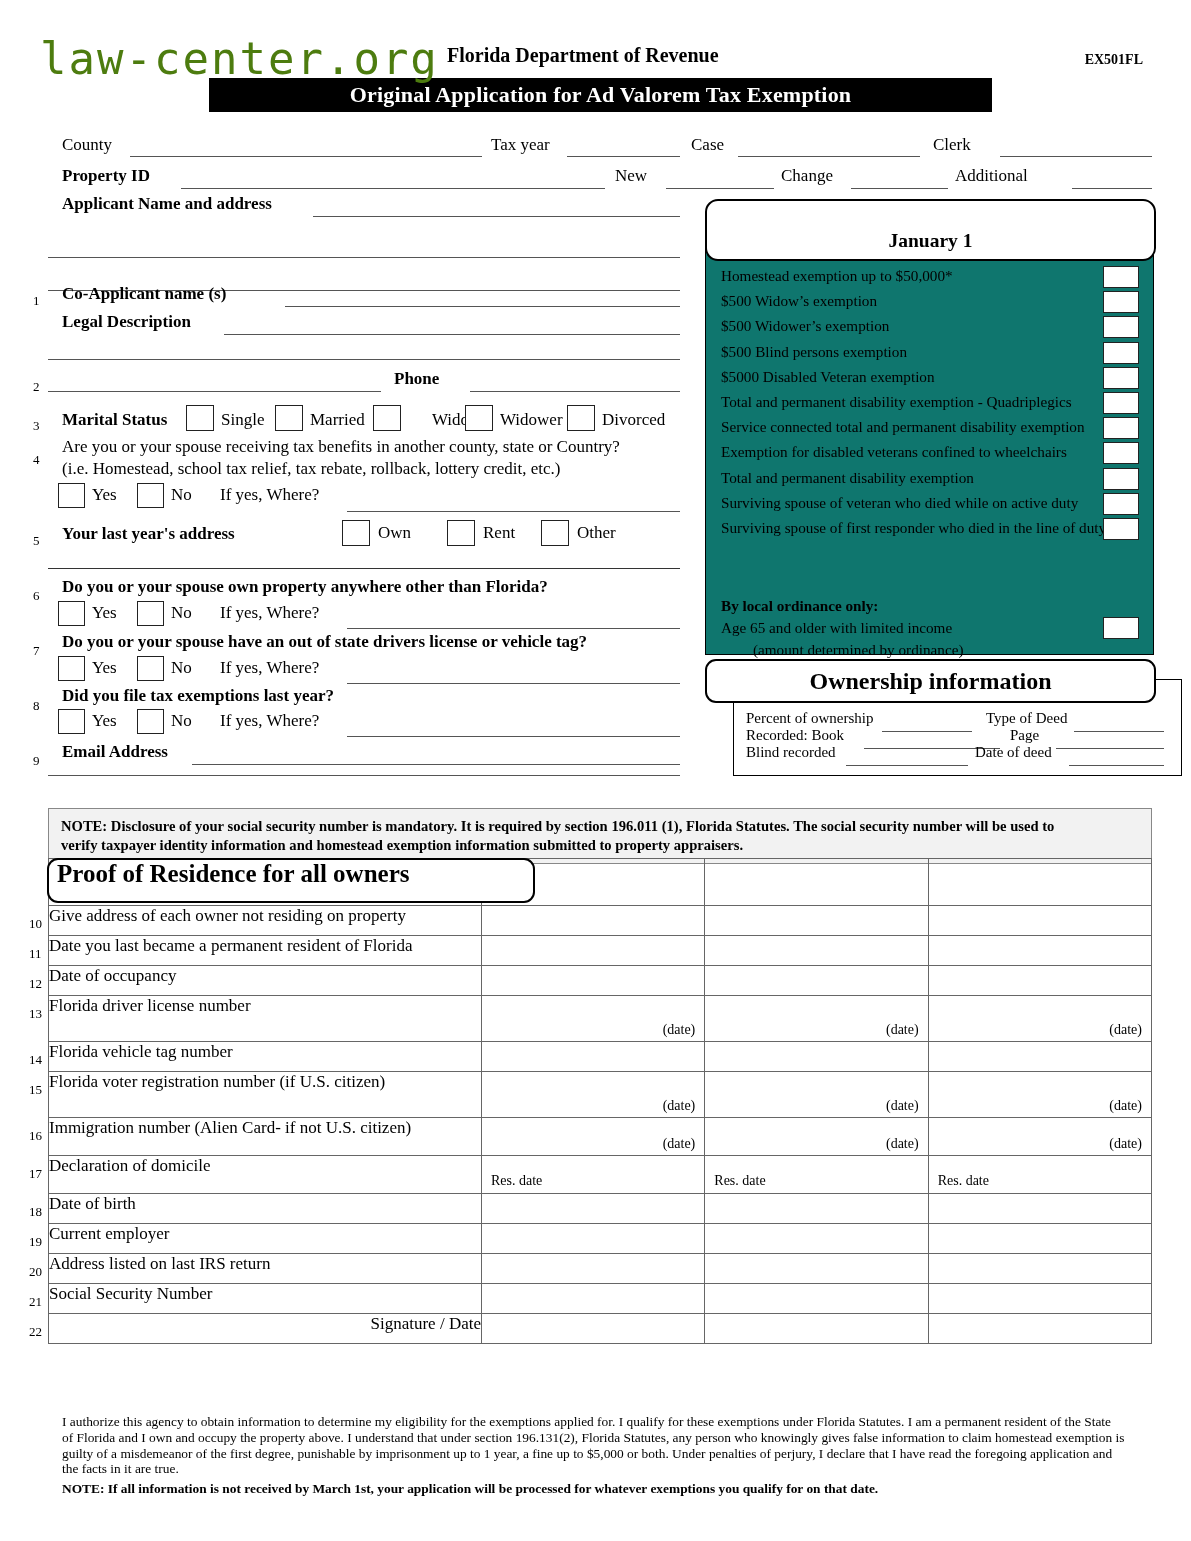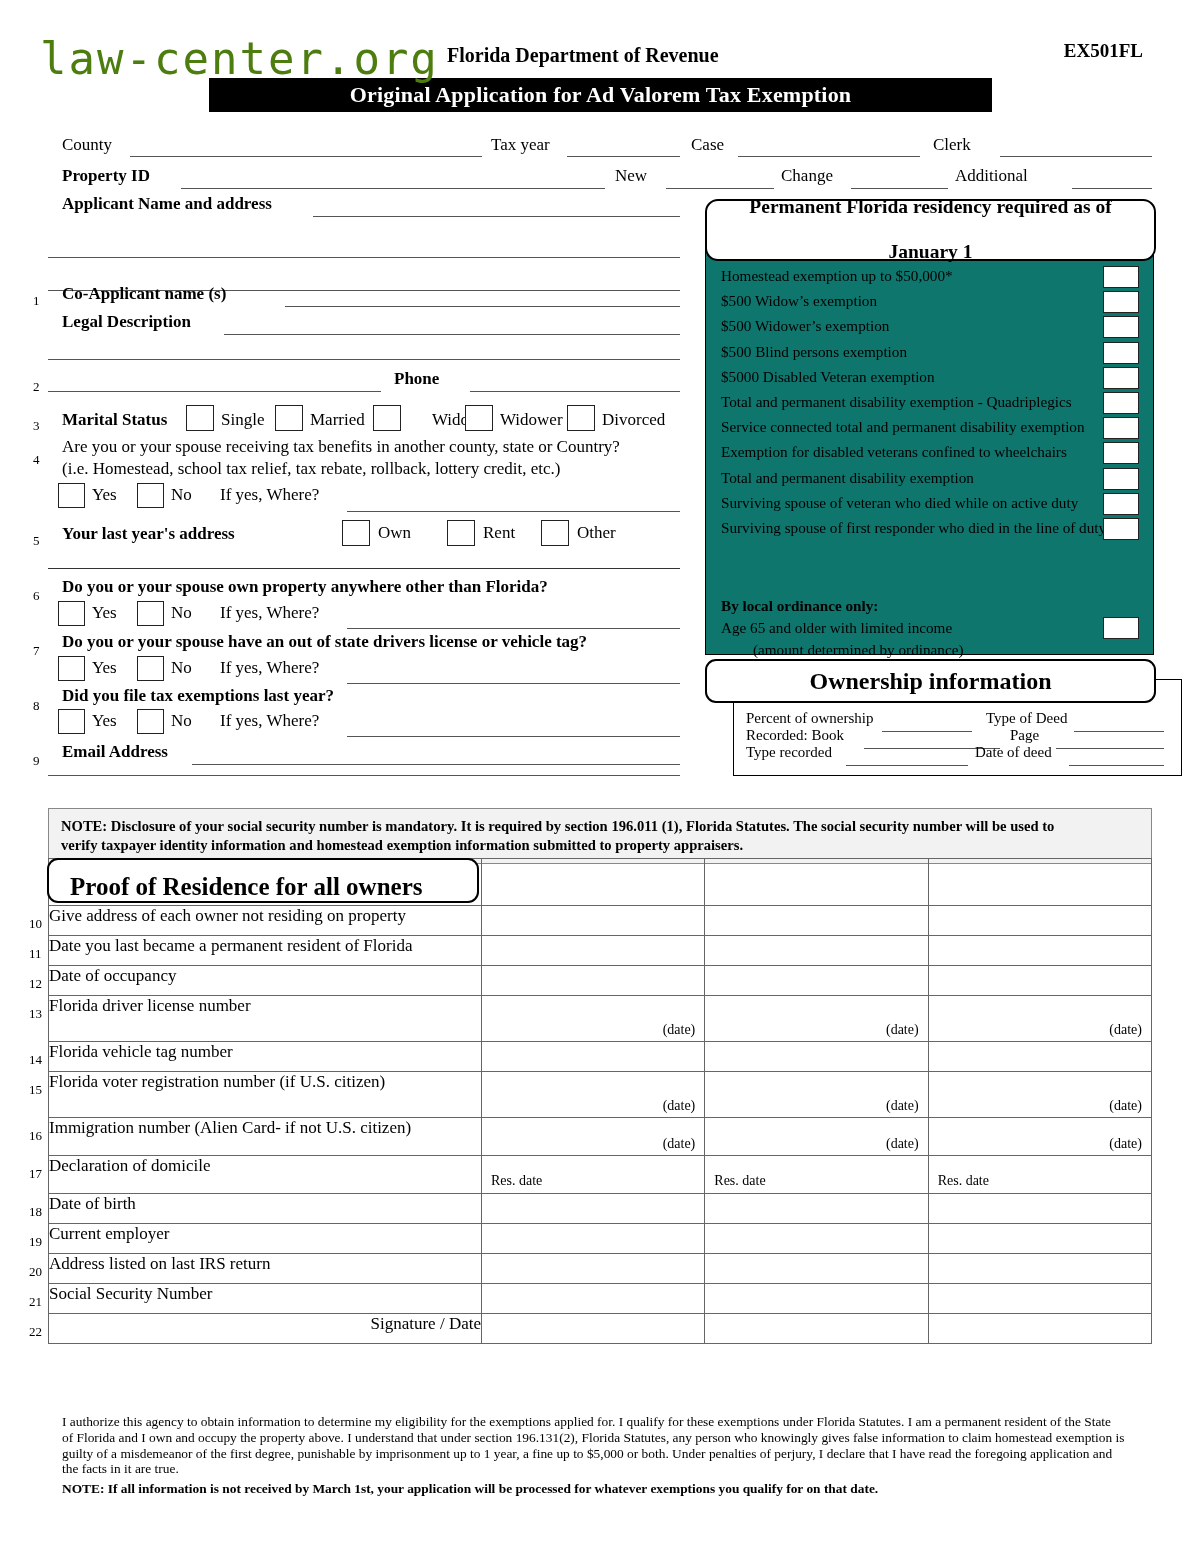--- a/index.html
+++ b/index.html
@@ -13,21 +13,21 @@
   
   #watermark{
     left:40px;top:33px;
     font-family:"DejaVu Sans Mono","Liberation Mono",monospace;
     font-size:44px;letter-spacing:2px;color:#4d7c0f;
     white-space:nowrap;z-index:5;
   }
 
   
   #dept-title{left:447px;top:44px;font-size:20px;font-weight:bold;white-space:nowrap;}
-  #form-code{right:48px;top:40px;font-size:19px;font-weight:bold;}
+  #form-code{right:48px;top:52px;font-size:14px;font-weight:bold;}
   #title-banner{
     left:209px;top:78px;width:783px;height:34px;background:#000;
     display:flex;align-items:center;justify-content:center;
   }
   #title-banner span{color:#fff;font-size:22px;font-weight:bold;letter-spacing:.2px;}
 
   
   .rule{border-bottom:1.4px solid #555;height:0;}
   .rule-dk{border-bottom:1.6px solid #333;height:0;}
 
@@ -90,23 +90,23 @@
   }
   #proof-table td{
     border:1.2px solid #666;font-size:17px;padding:0;vertical-align:top;
   }
   td.labelcell{width:433px;padding:9px 0 0 14px;}
   td.datacell{width:223px;position:relative;}
   td.datacell .hint{position:absolute;right:9px;bottom:3px;font-size:14px;}
   td.datacell .hintl{position:absolute;left:9px;bottom:4px;font-size:14px;}
   #proof-head-cell{height:46px;position:relative;border-left:1.2px solid #666;}
   #proof-badge{
-    position:absolute;left:-2px;top:-1px;width:432px;height:45px;
+    position:absolute;left:-2px;top:-1px;width:488px;height:45px;
     border:2.6px solid #000;border-radius:11px;background:#fff;
-    display:flex;align-items:flex-end;padding-left:21px;box-sizing:border-box;z-index:4;
+    display:flex;align-items:flex-start;padding-left:8px;box-sizing:border-box;z-index:4;
   }
   #proof-badge span{font-size:25px;font-weight:bold;}
   .rownum{position:absolute;left:-20px;font-size:13px;}
 
   
   #footer{left:62px;top:1414px;width:1088px;}
   #footer p{margin:0;font-size:13.4px;line-height:1.18;}
   #footer p.note{font-weight:bold;margin-top:4px;}
 </style>
 </head>
@@ -269,35 +269,35 @@
     </div>
   </div>
   <div id="by-local">By local ordinance only:</div>
   <div id="age65">Age 65 and older with limited income</div>
   <div id="age65cb"></div>
   <div id="age65sub">(amount determined by ordinance)</div>
   <div id="addl-doc">(Additional documentation may be required)</div>
 </div>
 
 <div class="abs" id="res-head">
-  <span><span>Permanent Florida residency required as of</span><br><span>January 1</span></span>
+  <span><br><span>January 1</span></span>
 </div>
 
 <div class="abs" id="own-box">
   <div class="own-line" style="left:12px;top:30px;">Percent of ownership</div>
   <div class="abs rule" style="left:148px;top:51px;width:90px;"></div>
   <div class="own-line" style="left:252px;top:30px;">Type of Deed</div>
   <div class="abs rule" style="left:340px;top:51px;width:90px;"></div>
 
   <div class="own-line" style="left:12px;top:47px;">Recorded: Book</div>
   <div class="abs rule" style="left:130px;top:68px;width:136px;"></div>
   <div class="own-line" style="left:276px;top:47px;">Page</div>
   <div class="abs rule" style="left:322px;top:68px;width:108px;"></div>
 
-  <div class="own-line" style="left:12px;top:64px;">Type recorded</div>
+  <div class="own-line" style="left:12px;top:64px;">Blind recorded</div>
   <div class="abs rule" style="left:112px;top:85px;width:122px;"></div>
   <div class="own-line" style="left:241px;top:64px;">Date of deed</div>
   <div class="abs rule" style="left:335px;top:85px;width:95px;"></div>
 </div>
 <div class="abs" id="own-head">
   <span>Ownership information</span>
 </div>
 
 <div class="abs" id="note-box">
   <p>NOTE: Disclosure of your social security number is mandatory. It is required by section 196.011 (1), Florida Statutes. The social security number will be used to</p>

